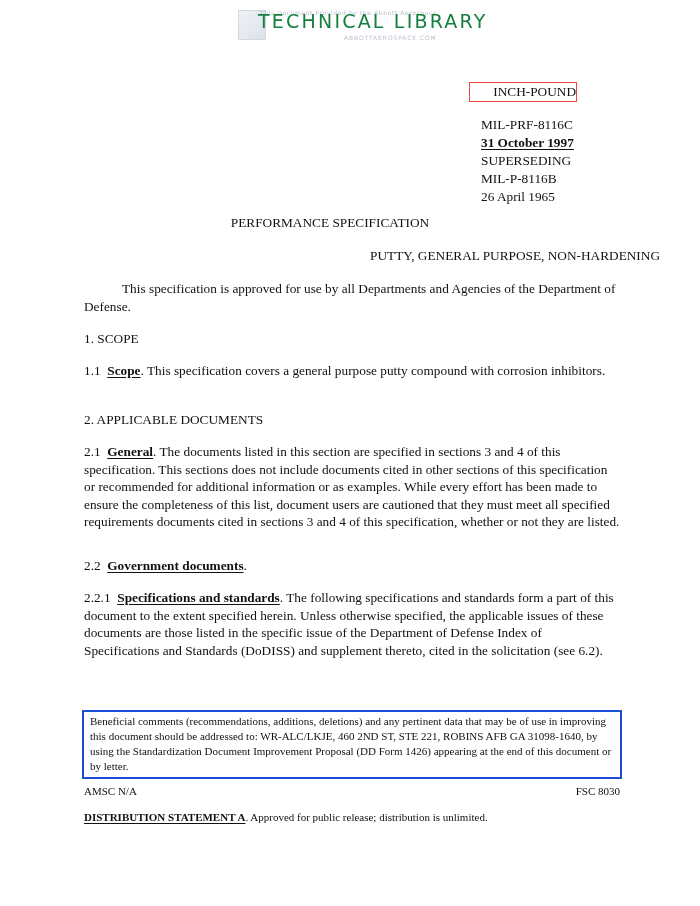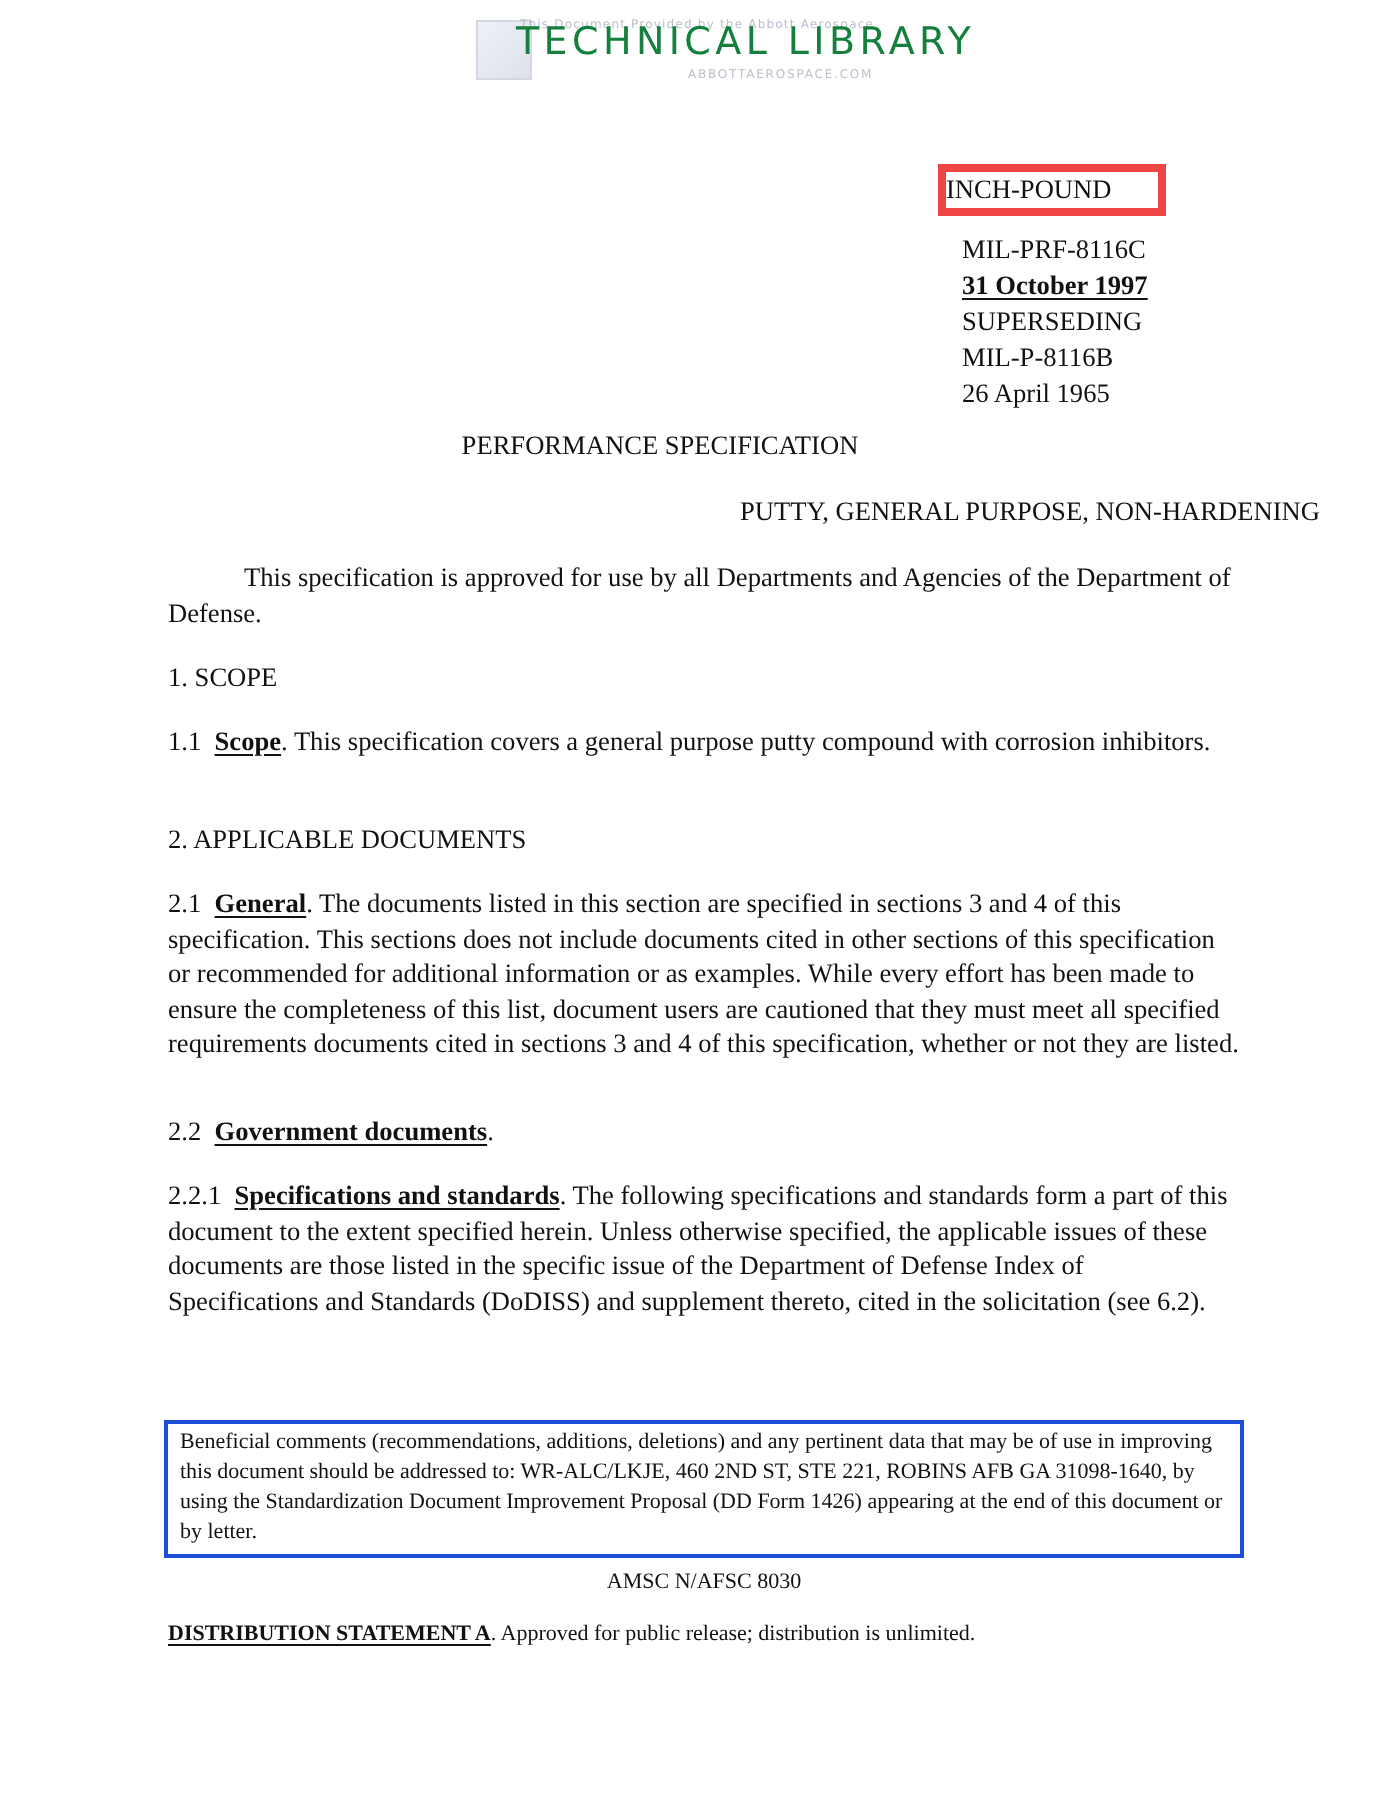--- a/index.html
+++ b/index.html
@@ -60,22 +60,22 @@
       font-size: 6px;
       letter-spacing: 0.9px;
       white-space: nowrap;
     }
     .inch-pound {
       position: absolute;
       left: 469px;
       top: 82px;
       width: 106px;
       height: 18px;
-      border: 4px solid #ef4444;
-      text-align: left;
+      border: 1px solid #ef4444;
+      text-align: right;
       line-height: 18px;
       font-size: 13.3px;
     }
     .doc-ids {
       position: absolute;
       left: 481px;
       top: 116px;
       font-size: 13.3px;
       line-height: 18px;
     }
@@ -103,21 +103,21 @@
       font-size: 11px;
       line-height: 15px;
     }
     .footer-row {
       position: absolute;
       left: 84px;
       top: 783px;
       width: 536px;
       font-size: 11px;
       display: flex;
-      justify-content: center;
+      justify-content: space-between;
     }
     .distribution {
       position: absolute;
       left: 84px;
       top: 809px;
       font-size: 11px;
       white-space: nowrap;
     }
   </style>
 </head>

